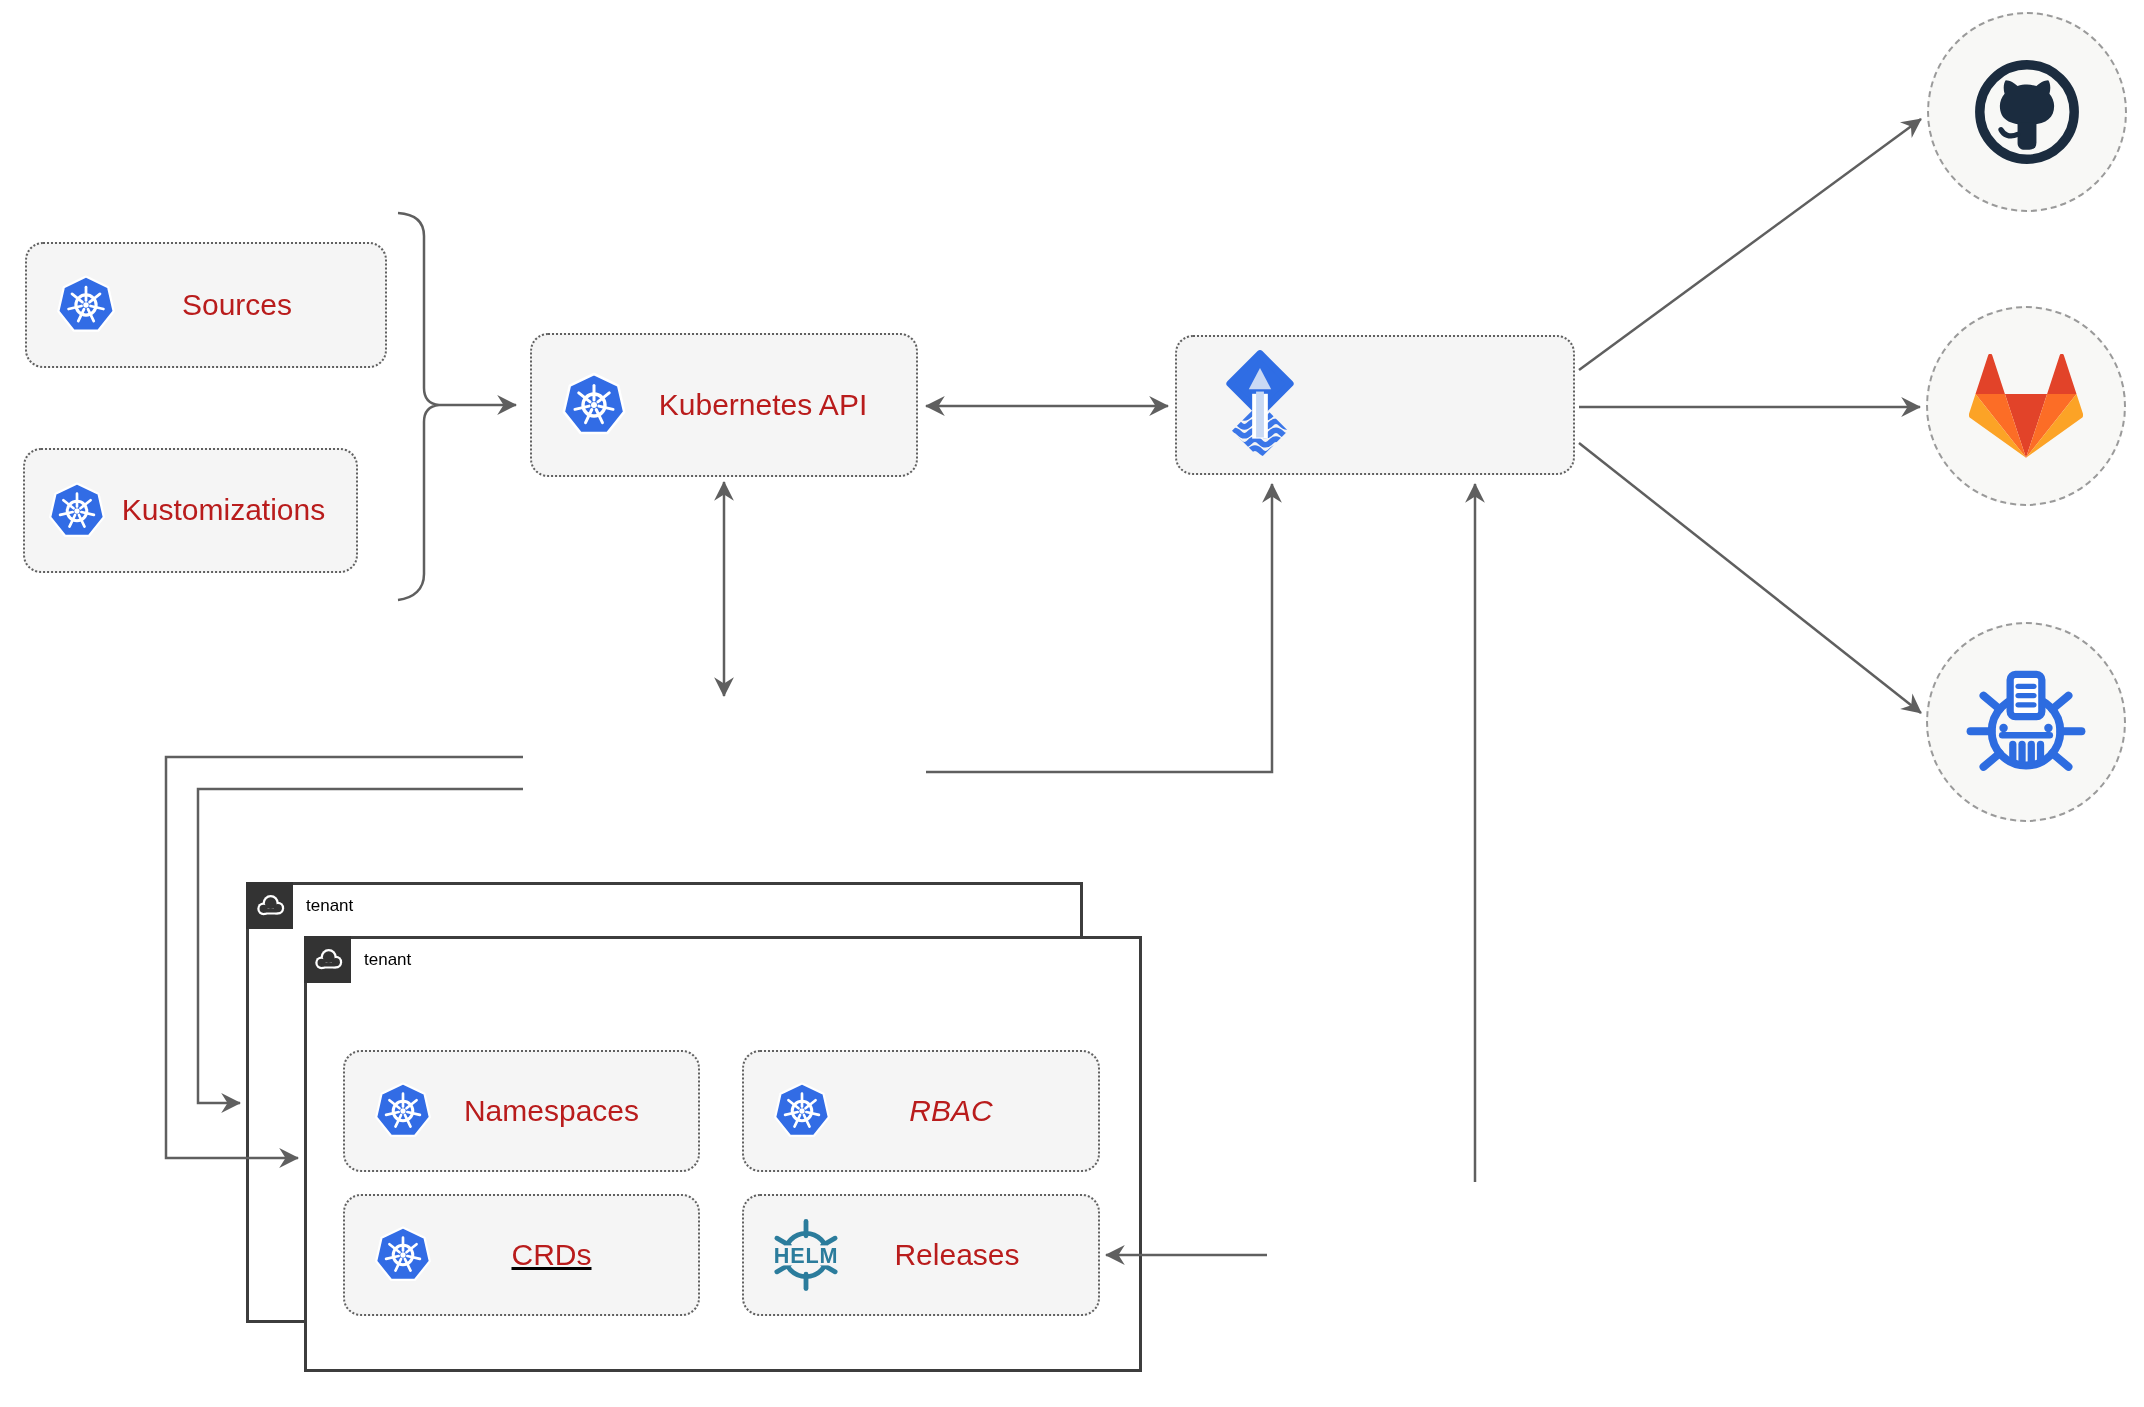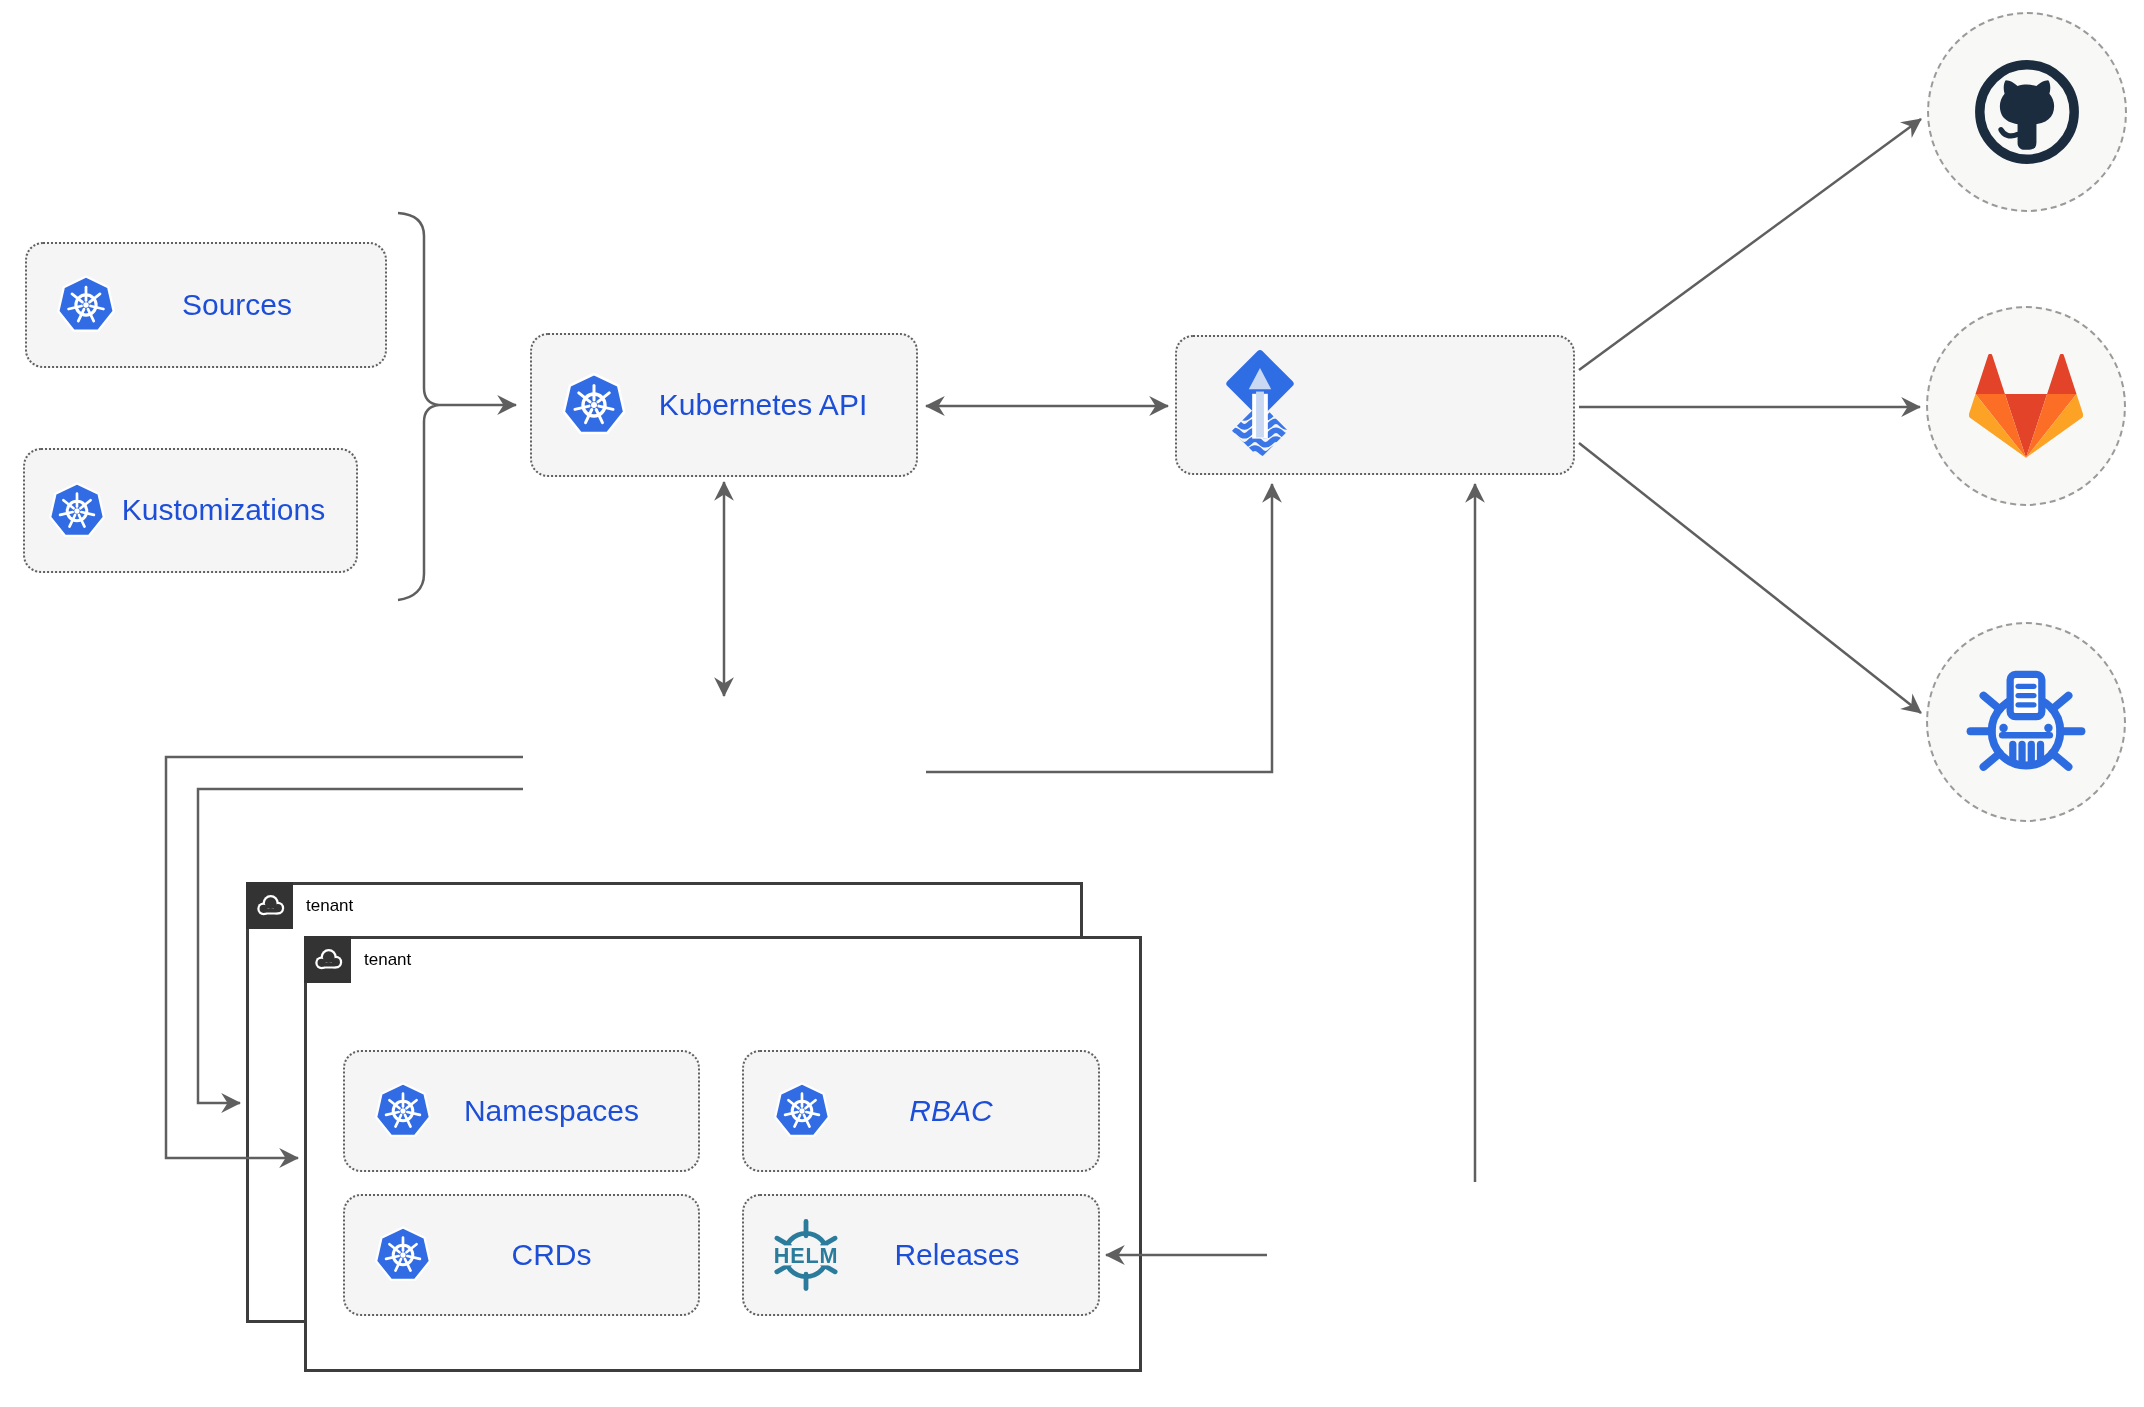--- a/index.html
+++ b/index.html
@@ -3,21 +3,21 @@
 <meta charset="utf-8">
 <style>
   html,body{margin:0;padding:0;background:#ffffff;}
   .canvas{position:relative;width:2144px;height:1407px;background:#ffffff;
           font-family:"Liberation Sans",sans-serif;overflow:hidden;}
 
   
   .node{position:absolute;background:#f5f5f5;border:2.5px dotted #606060;border-radius:18px;
         display:flex;align-items:center;box-sizing:border-box;z-index:3;}
   .node .icon{flex:0 0 auto;display:flex;align-items:center;justify-content:center;margin-left:26px;}
-  .node .label{flex:1 1 auto;text-align:center;font-size:30px;color:#1d4ed8;padding-right:30px;line-height:1.22;}
+  .node .label{flex:1 1 auto;text-align:center;font-size:30px;color:#b91c1c;padding-right:30px;line-height:1.22;}
   .node.ctrl .icon{margin-left:40px;}
   .node.ctrl .label{padding-right:24px;}
   .node.ctrl .label span{display:inline-block;max-width:200px;}
 
   
   .tenant-box{position:absolute;background:#ffffff;border:3px solid #3d3d3d;box-sizing:border-box;}
   .tenant-tab{position:absolute;width:47px;height:47px;background:#333333;
               display:flex;align-items:center;justify-content:center;}
   .tenant-label{position:absolute;height:47px;line-height:47px;font-size:17px;color:#000;}
 
@@ -207,21 +207,21 @@
     <span class="label">Namespaces</span>
   </div>
   <div class="node" style="left:742px;top:1050px;width:358px;height:122px;font-style:italic;">
     <span class="icon">
       <svg width="64" height="64">
           <use href="#sym-k8s"></use>
         </svg>
       </span>
     <span class="label">RBAC</span>
   </div>
-  <div class="node" style="left:343px;top:1194px;width:357px;height:122px;">
+  <div class="node" style="left:343px;top:1194px;width:357px;height:122px;text-decoration:underline;">
     <span class="icon">
       <svg width="64" height="64">
           <use href="#sym-k8s"></use>
         </svg>
       </span>
     <span class="label">CRDs</span>
   </div>
   <div class="node" style="left:742px;top:1194px;width:358px;height:122px;">
     <span class="icon" style="margin-left:22px;">
       <svg width="80" height="80">

